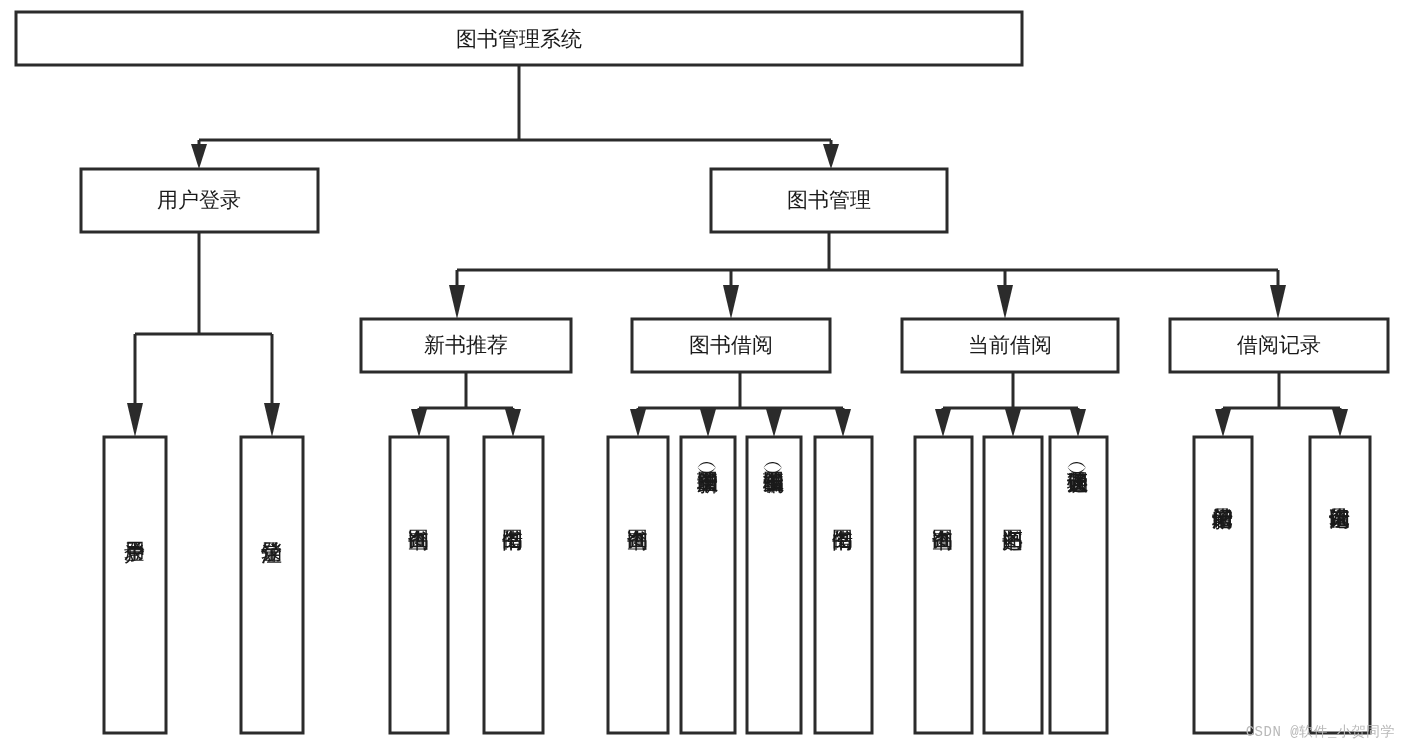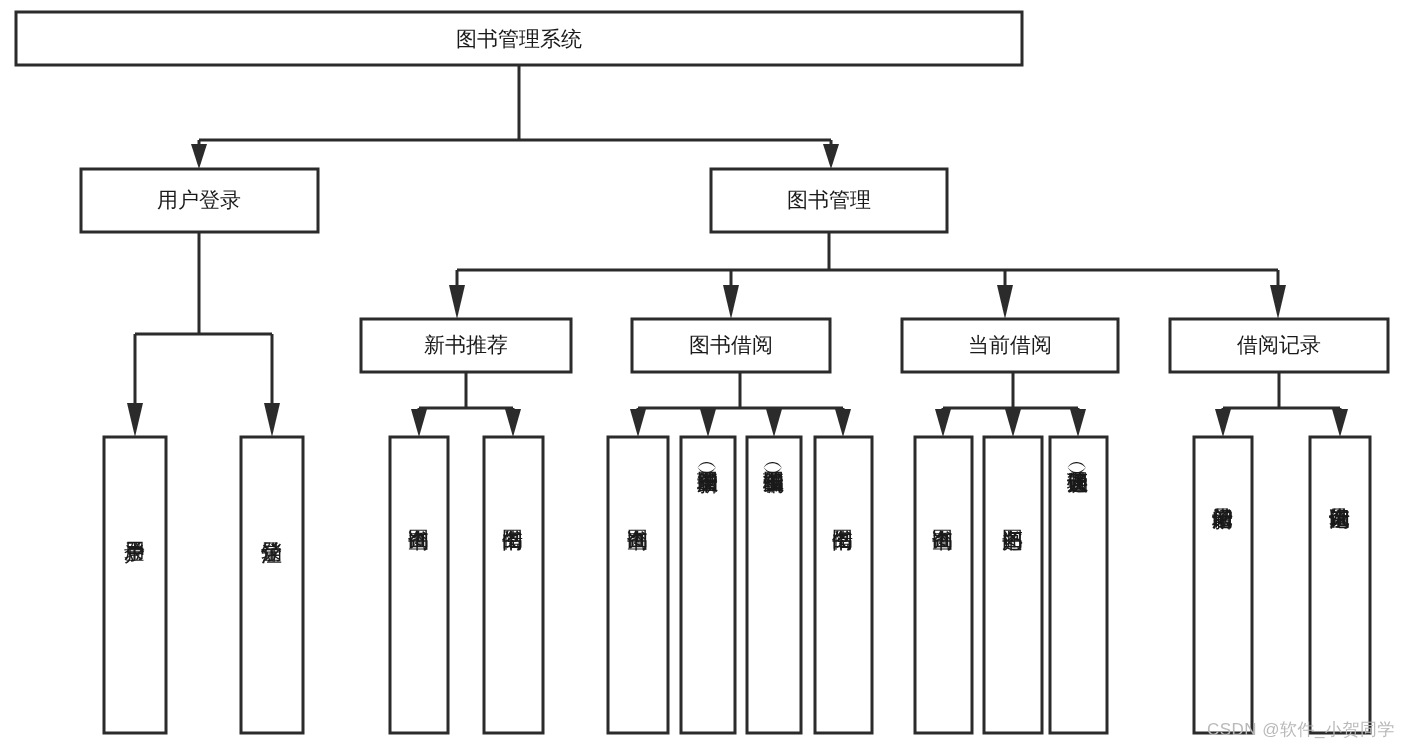--- a/index.html
+++ b/index.html
@@ -51,22 +51,22 @@
   .node-label-v {
     font-family: "Liberation Sans", "DejaVu Sans", sans-serif;
     font-size: 21px;
     fill: #1a1a1a;
     text-anchor: middle;
   }
   .watermark {
     position: absolute;
     right: 10px;
     bottom: 6px;
-    font-family: Liberation Sans, sans-serif;
-    font-size: 17px;
+    font-family: Liberation Mono, monospace;
+    font-size: 14px;
     color: #b9b9b9;
     white-space: nowrap;
     letter-spacing: 0.5px;
     pointer-events: none;
     margin-left: 21px;
   }
 </style>
 </head>
 <body>
 

